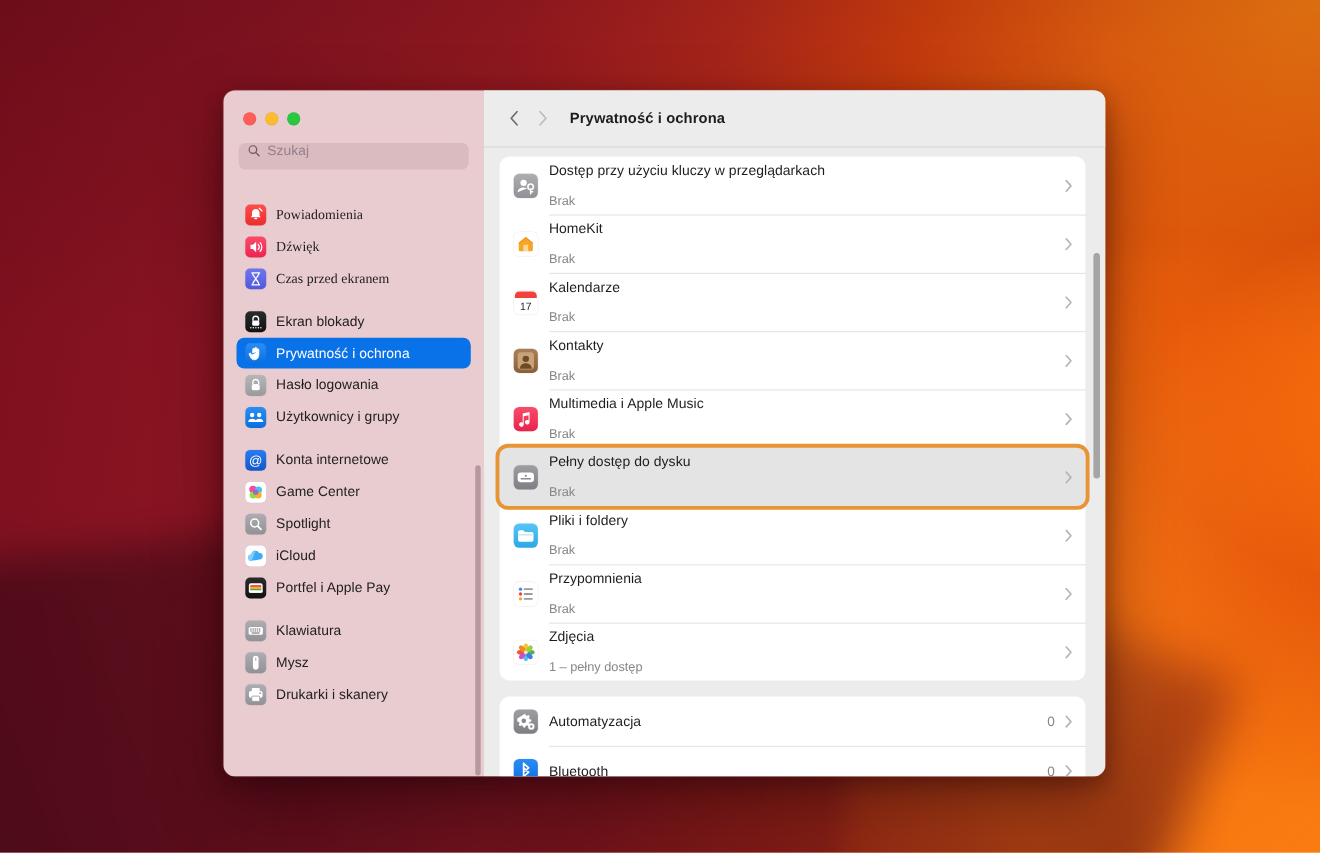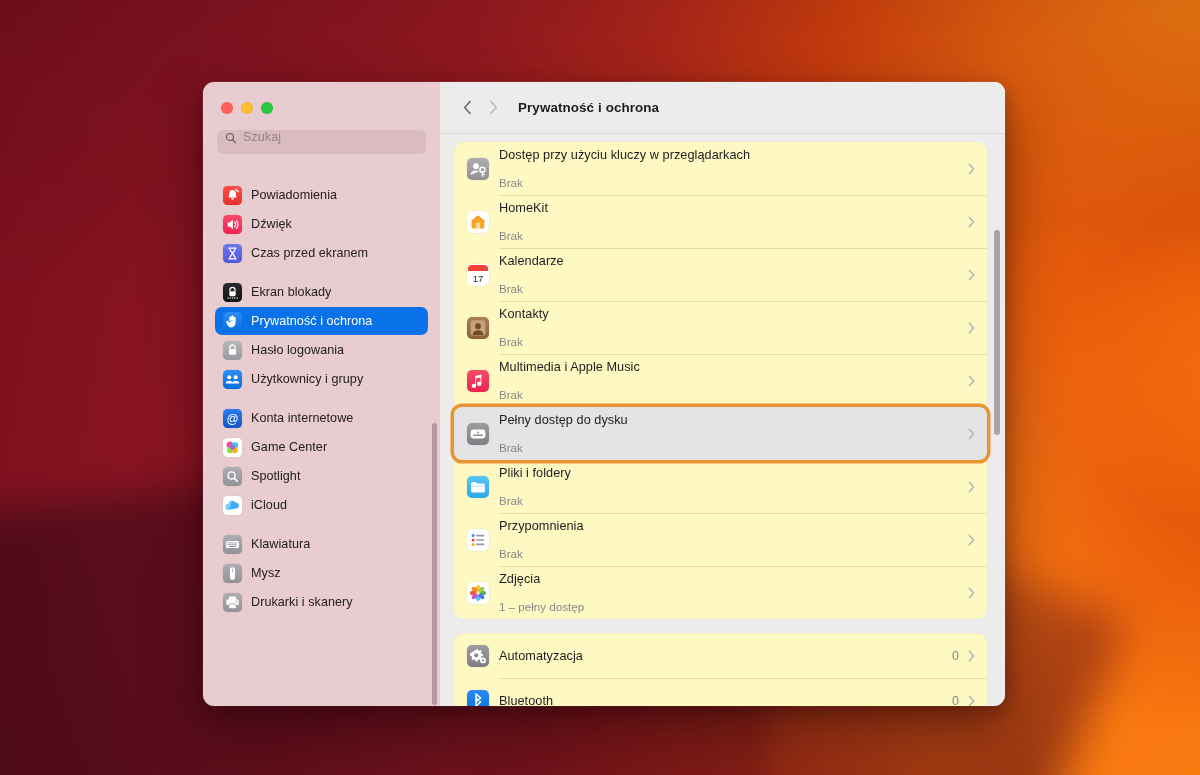--- a/index.html
+++ b/index.html
@@ -120,21 +120,21 @@
     letter-spacing: 0.1px;
   }
 
   #sidebar-scroll {
     flex: 1 1 auto;
     overflow: hidden;
     position: relative;
     padding: 0 12px 0 12px;
   }
   .side-group { padding-bottom: 10px; }
-  .side-group:first-child { padding-top: 2px; }
+  .side-group:first-child { padding-top: 2px; font-family: Liberation Serif, serif; }
 
   .side-item {
     display: flex;
     align-items: center;
     height: 28px;
     border-radius: 7px;
     padding: 0 8px;
     margin-bottom: 1px;
     cursor: default;
   }
@@ -201,21 +201,21 @@
     letter-spacing: 0.1px;
   }
 
   #scroll-area {
     flex: 1 1 auto;
     position: relative;
     overflow: hidden;
     padding: 8px 18px 0 14px;
   }
   .card {
-    background: #fef9c3;
+    background: #ffffff;
     border-radius: 9px;
     box-shadow: inset 0 0 0 0.5px rgba(0,0,0,0.055);
     overflow: visible;
     margin-bottom: 14px;
   }
   .row {
     position: relative;
     display: flex;
     align-items: center;
     height: 53px;
@@ -454,20 +454,32 @@
         </div>
         <div class="side-item">
           <span class="si-icon bg-white">
             <svg class="g" viewBox="0 0 20 20">
                 <path d="M6 14.6a3.1 3.1 0 01-.3-6.2 4 4 0 017.5-1.3 2.9 2.9 0 013.5 2.8 3.4 3.4 0 01-3.1 3.3z" fill="#3fa9f5"></path>
                 <path d="M6 14.6a3.1 3.1 0 01-.3-6.2 4 4 0 014.6-2.5 4.6 4.6 0 00-2.4 4z" fill="#7fd0fb"></path>
               </svg>
           </span>
           <span class="si-label">iCloud</span>
         </div>
+        <div class="side-item">
+          <span class="si-icon bg-black">
+            <svg class="g" viewBox="0 0 20 20">
+                <rect x="3.4" y="5.6" width="13.2" height="9" rx="2" fill="#fff"></rect>
+                <rect x="4.6" y="7.1" width="10.8" height="2.3" rx="0.7" fill="#f15a4a"></rect>
+                <rect x="4.6" y="9.1" width="10.8" height="2.3" rx="0.7" fill="#f2b02a"></rect>
+                <rect x="4.6" y="11.1" width="10.8" height="2.3" rx="0.7" fill="#3fa65f"></rect>
+                <rect x="3.4" y="12.2" width="13.2" height="2.4" rx="1.2" fill="#fff"></rect>
+              </svg>
+          </span>
+          <span class="si-label">Portfel i Apple Pay</span>
+        </div>
       </div>
 
       <div class="side-group">
         <div class="side-item">
           <span class="si-icon bg-grey2">
             <svg class="g" viewBox="0 0 20 20">
                 <rect x="3.2" y="6.2" width="13.6" height="7.6" rx="1.6" fill="#fff"></rect>
                 <g fill="#9b9b9f">
                   <rect x="4.6" y="7.6" width="1.5" height="1.3" rx="0.3"></rect>
                   <rect x="6.7" y="7.6" width="1.5" height="1.3" rx="0.3"></rect>

